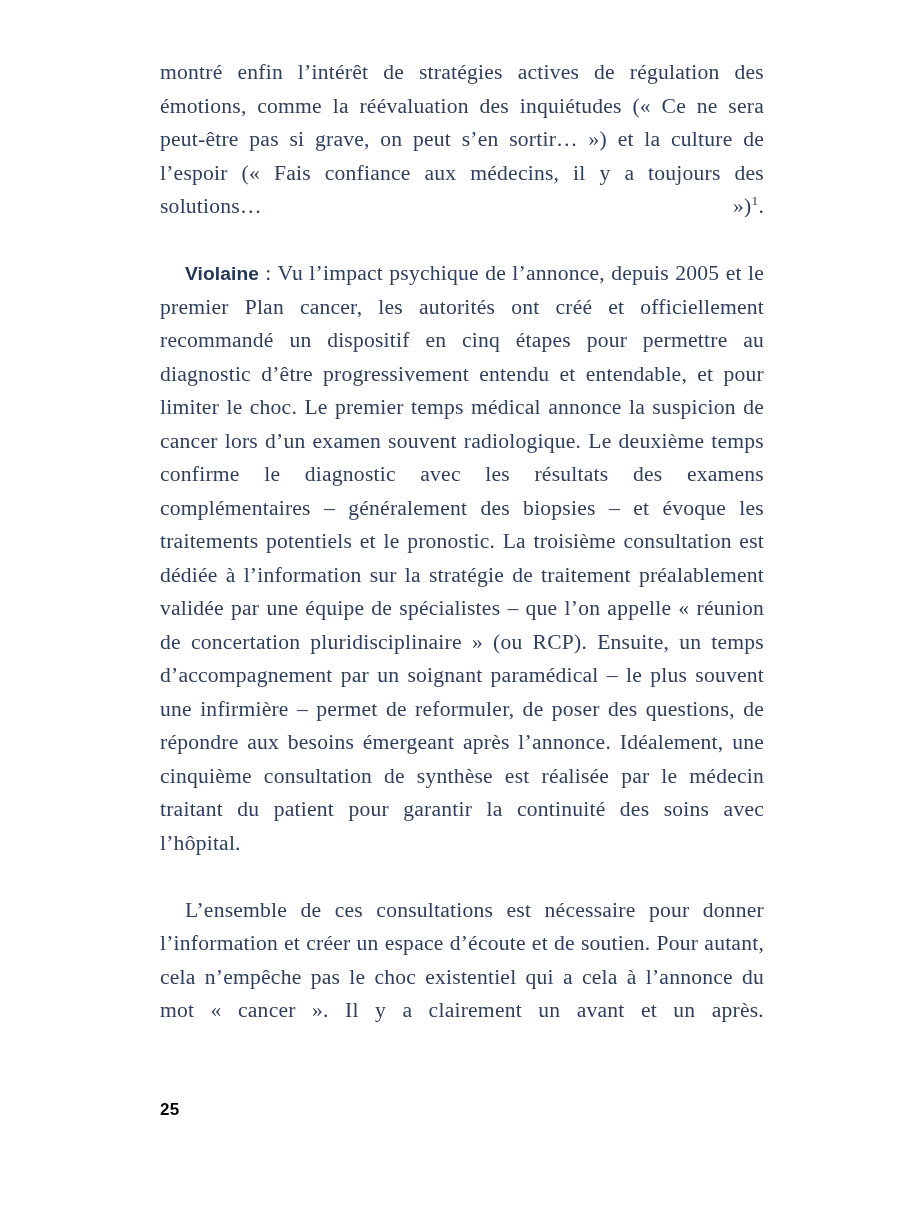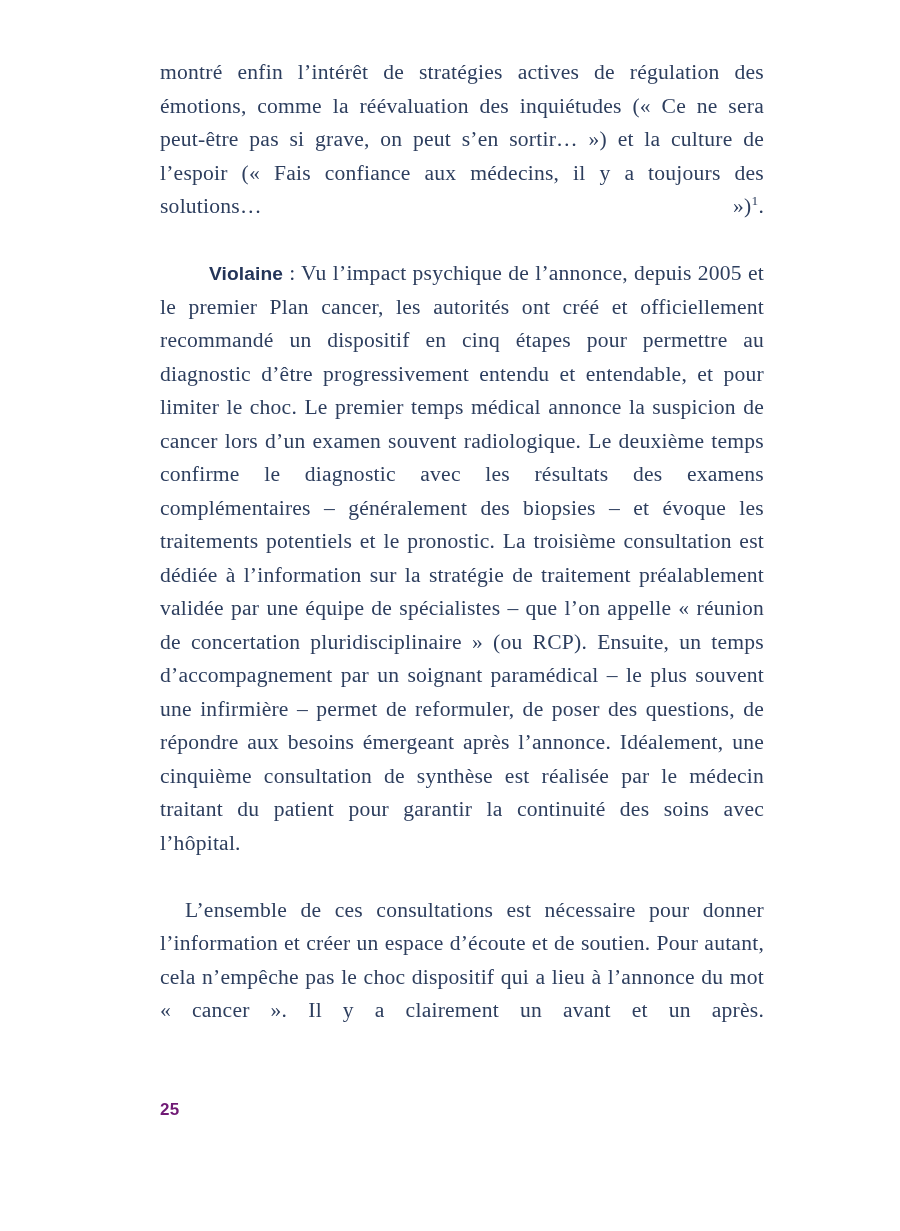--- a/index.html
+++ b/index.html
@@ -59,51 +59,50 @@
   p.para.nojustify-last:after {
     content: none;
   }
 
   .speaker {
     font-family: "Liberation Sans", "DejaVu Sans", sans-serif;
     font-weight: bold;
     font-size: 19.2px;
     color: #243559;
     letter-spacing: 0.005em;
-    margin-left: 24px;
   }
 
   sup.fn {
     font-size: 0.62em;
     vertical-align: super;
     line-height: 0;
   }
 
   .folio {
     position: absolute;
     left: 160px;
     top: 1100px;
     font-family: "Liberation Sans", "DejaVu Sans", sans-serif;
     font-weight: bold;
     font-size: 17px;
-    color: #701a75;
+    color: #000000;
     letter-spacing: 0.02em;
   }
 </style>
 </head>
 <body>
 
 <div class="page">
 
   <div class="text-block">
 
     <p class="para"><span>montré enfin l’intérêt de stratégies actives de régulation des émotions, comme la réévaluation des inquiétudes (« Ce ne sera peut-être pas si grave, on peut s’en sortir… ») et la culture de l’espoir (« Fais confiance aux médecins, il y a toujours des solutions… »)</span><sup class="fn">1</sup><span>.</span></p>
 
     <p class="para indent"><span class="speaker">Violaine</span><span> : </span><span>Vu l’impact psychique de l’annonce, depuis 2005 et le premier Plan cancer, les autorités ont créé et officiellement recommandé un dispositif en cinq étapes pour permettre au diagnostic d’être progressivement entendu et entendable, et pour limiter le choc. Le premier temps médical annonce la suspicion de cancer lors d’un examen souvent radiologique. Le deuxième temps confirme le diagnostic avec les résultats des examens complémentaires – généralement des biopsies – et évoque les traitements potentiels et le pronostic. La troisième consultation est dédiée à l’information sur la stratégie de traitement préalablement validée par une équipe de spécialistes – que l’on appelle « réunion de concertation pluridisciplinaire » (ou RCP). Ensuite, un temps d’accompagnement par un soignant paramédical – le plus souvent une infirmière – permet de reformuler, de poser des questions, de répondre aux besoins émergeant après l’annonce. Idéalement, une cinquième consultation de synthèse est réalisée par le médecin traitant du patient pour garantir la continuité des soins avec l’hôpital.</span></p>
 
-    <p class="para indent"><span>L’ensemble de ces consultations est nécessaire pour donner l’information et créer un espace d’écoute et de soutien. Pour autant, cela n’empêche pas le choc dispositif qui a lieu à l’annonce du mot « cancer ». Il y a clairement un avant et un après.</span></p>
+    <p class="para indent"><span>L’ensemble de ces consultations est nécessaire pour donner l’information et créer un espace d’écoute et de soutien. Pour autant, cela n’empêche pas le choc existentiel qui a cela à l’annonce du mot « cancer ». Il y a clairement un avant et un après.</span></p>
 
 
   </div>
 
   <div class="folio">25</div>
 
 </div>
 
 </body></html>

